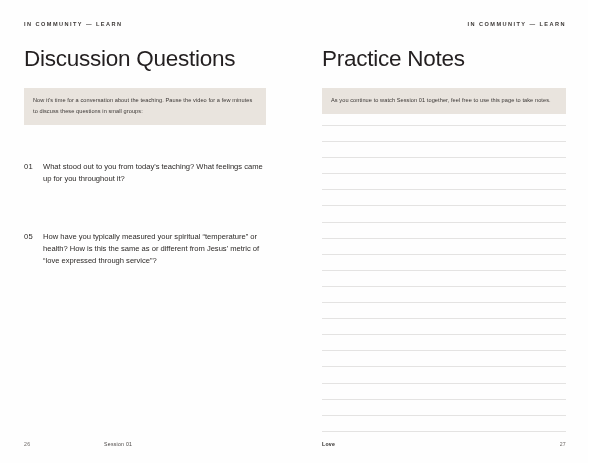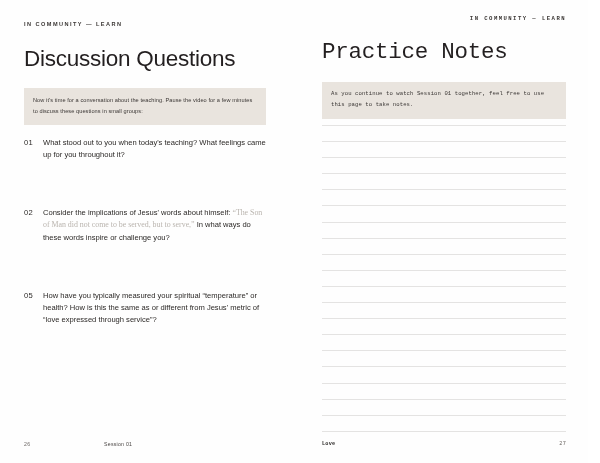--- a/index.html
+++ b/index.html
@@ -25,22 +25,21 @@
     position: relative;
     width: 300px;
     height: 463px;
     background: #fefefe;
     box-sizing: border-box;
   }
   .page-left {
     padding: 22px 24px 0 24px;
   }
   .page-right {
-    padding: 16px 22px 0 32px;
-    font-family: Liberation Mono, monospace;
+    padding: 22px 22px 0 32px;
   }
   .eyebrow {
     font-size: 5.6px;
     letter-spacing: 1.45px;
     font-weight: 700;
     color: #3b3735;
     text-transform: uppercase;
     line-height: 1;
     margin: 0 0 0 0;
     white-space: nowrap;
@@ -65,21 +64,21 @@
   .callout-left { width: 242px; }
   .callout-right { width: 244px; }
   .callout p {
     margin: 0;
     font-size: 5.6px;
     line-height: 1.95;
     color: #3a3634;
     letter-spacing: 0.08px;
   }
   .questions {
-    margin-top: 12px;
+    margin-top: 36px;
   }
   .question {
     display: flex;
     align-items: flex-start;
     margin-bottom: 45px;
   }
   .q-num {
     width: 19px;
     flex: 0 0 19px;
     font-size: 7.6px;
@@ -155,27 +154,23 @@
     <h1 class="title">Discussion Questions</h1>
 
     <div class="callout callout-left">
       <p>Now it's time for a conversation about the teaching. Pause the video for a few minutes to discuss these questions in small groups:</p>
     </div>
 
     <div class="questions">
 
       <div class="question">
         <div class="q-num">01</div>
-        <div class="q-text"><span>What stood out to you when today's teaching? What feelings came up for you throughout it?</span></div>
+        <div class="q-text"><span>What stood out to you from today's teaching? What feelings came up for you throughout it?</span></div>
       </div>
 
-      <div class="question">
-        <div class="q-num">02</div>
-        <div class="q-text"><span>Consider the implications of Jesus' words about himself: </span><span class="q-quote">“The Son of Man did not come to be served, but to serve,”</span><span> In what ways do these words inspire or challenge you?</span></div>
-      </div>
 
       <div class="question">
         <div class="q-num">05</div>
         <div class="q-text"><span>How have you typically measured your spiritual “temperature” or health? How is this the same as or different from Jesus' metric of “love expressed through service”?</span></div>
       </div>
 
 
     </div>
 
     <div class="footer footer-left-page">

